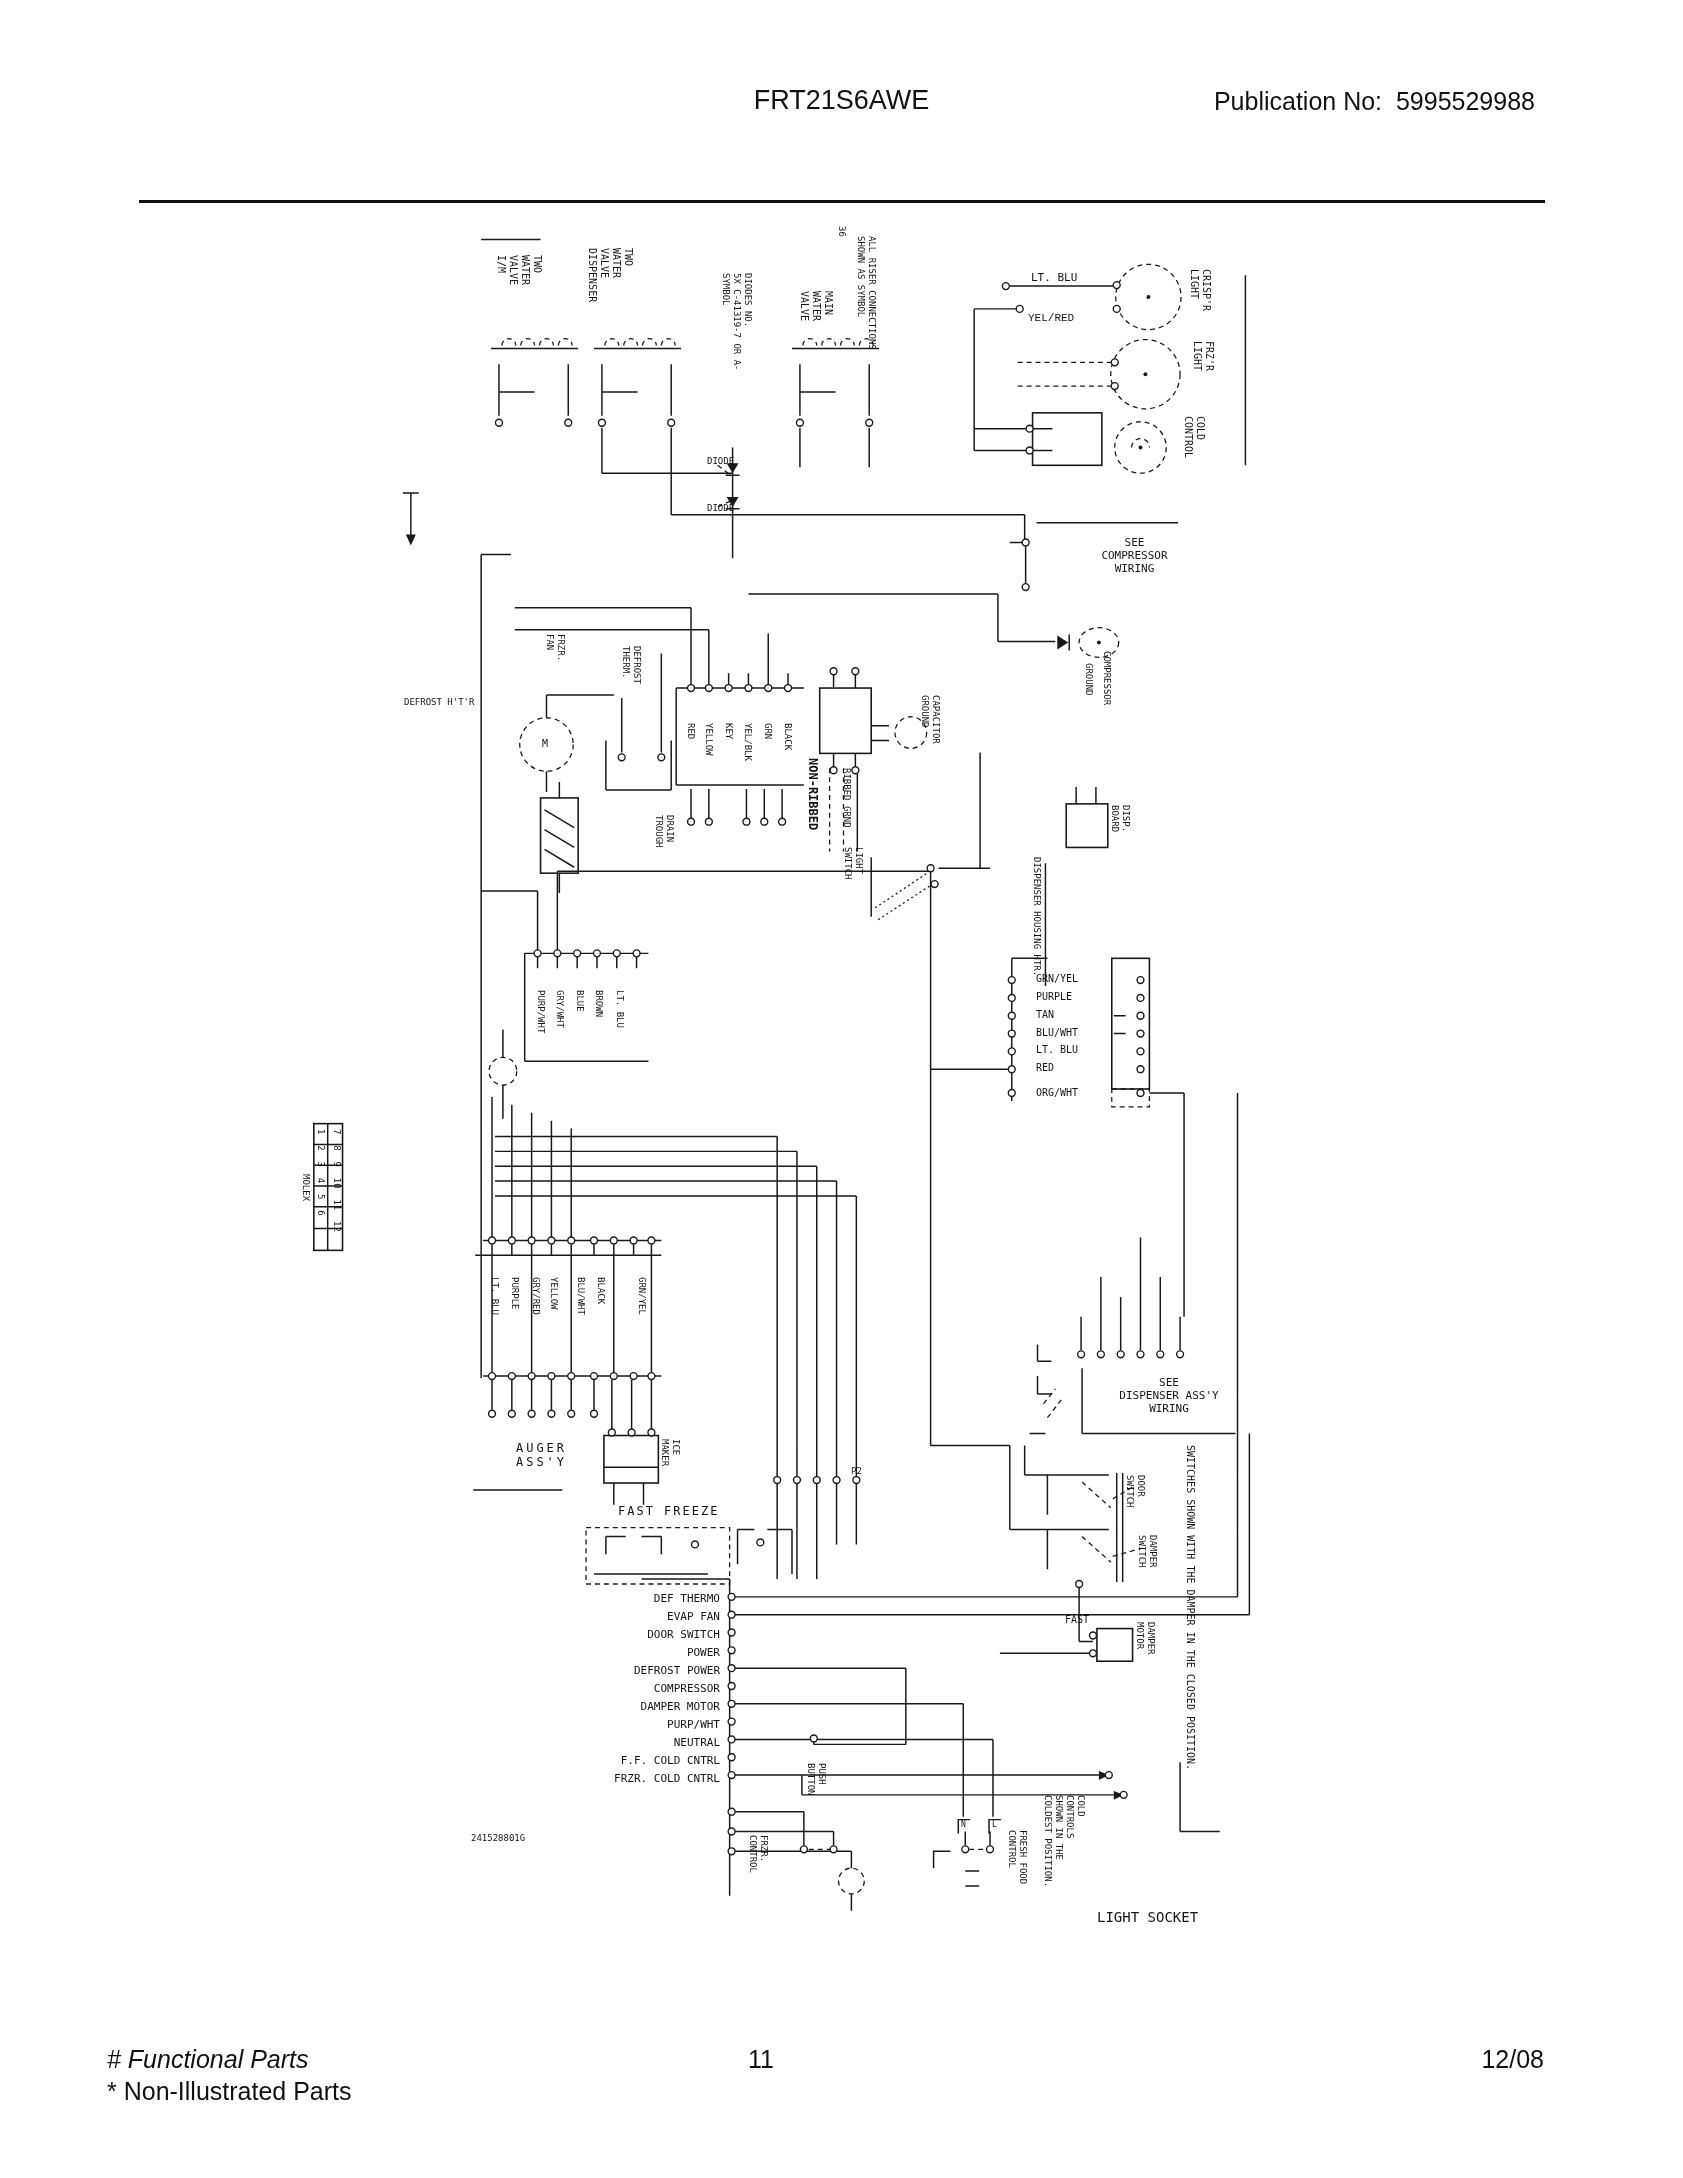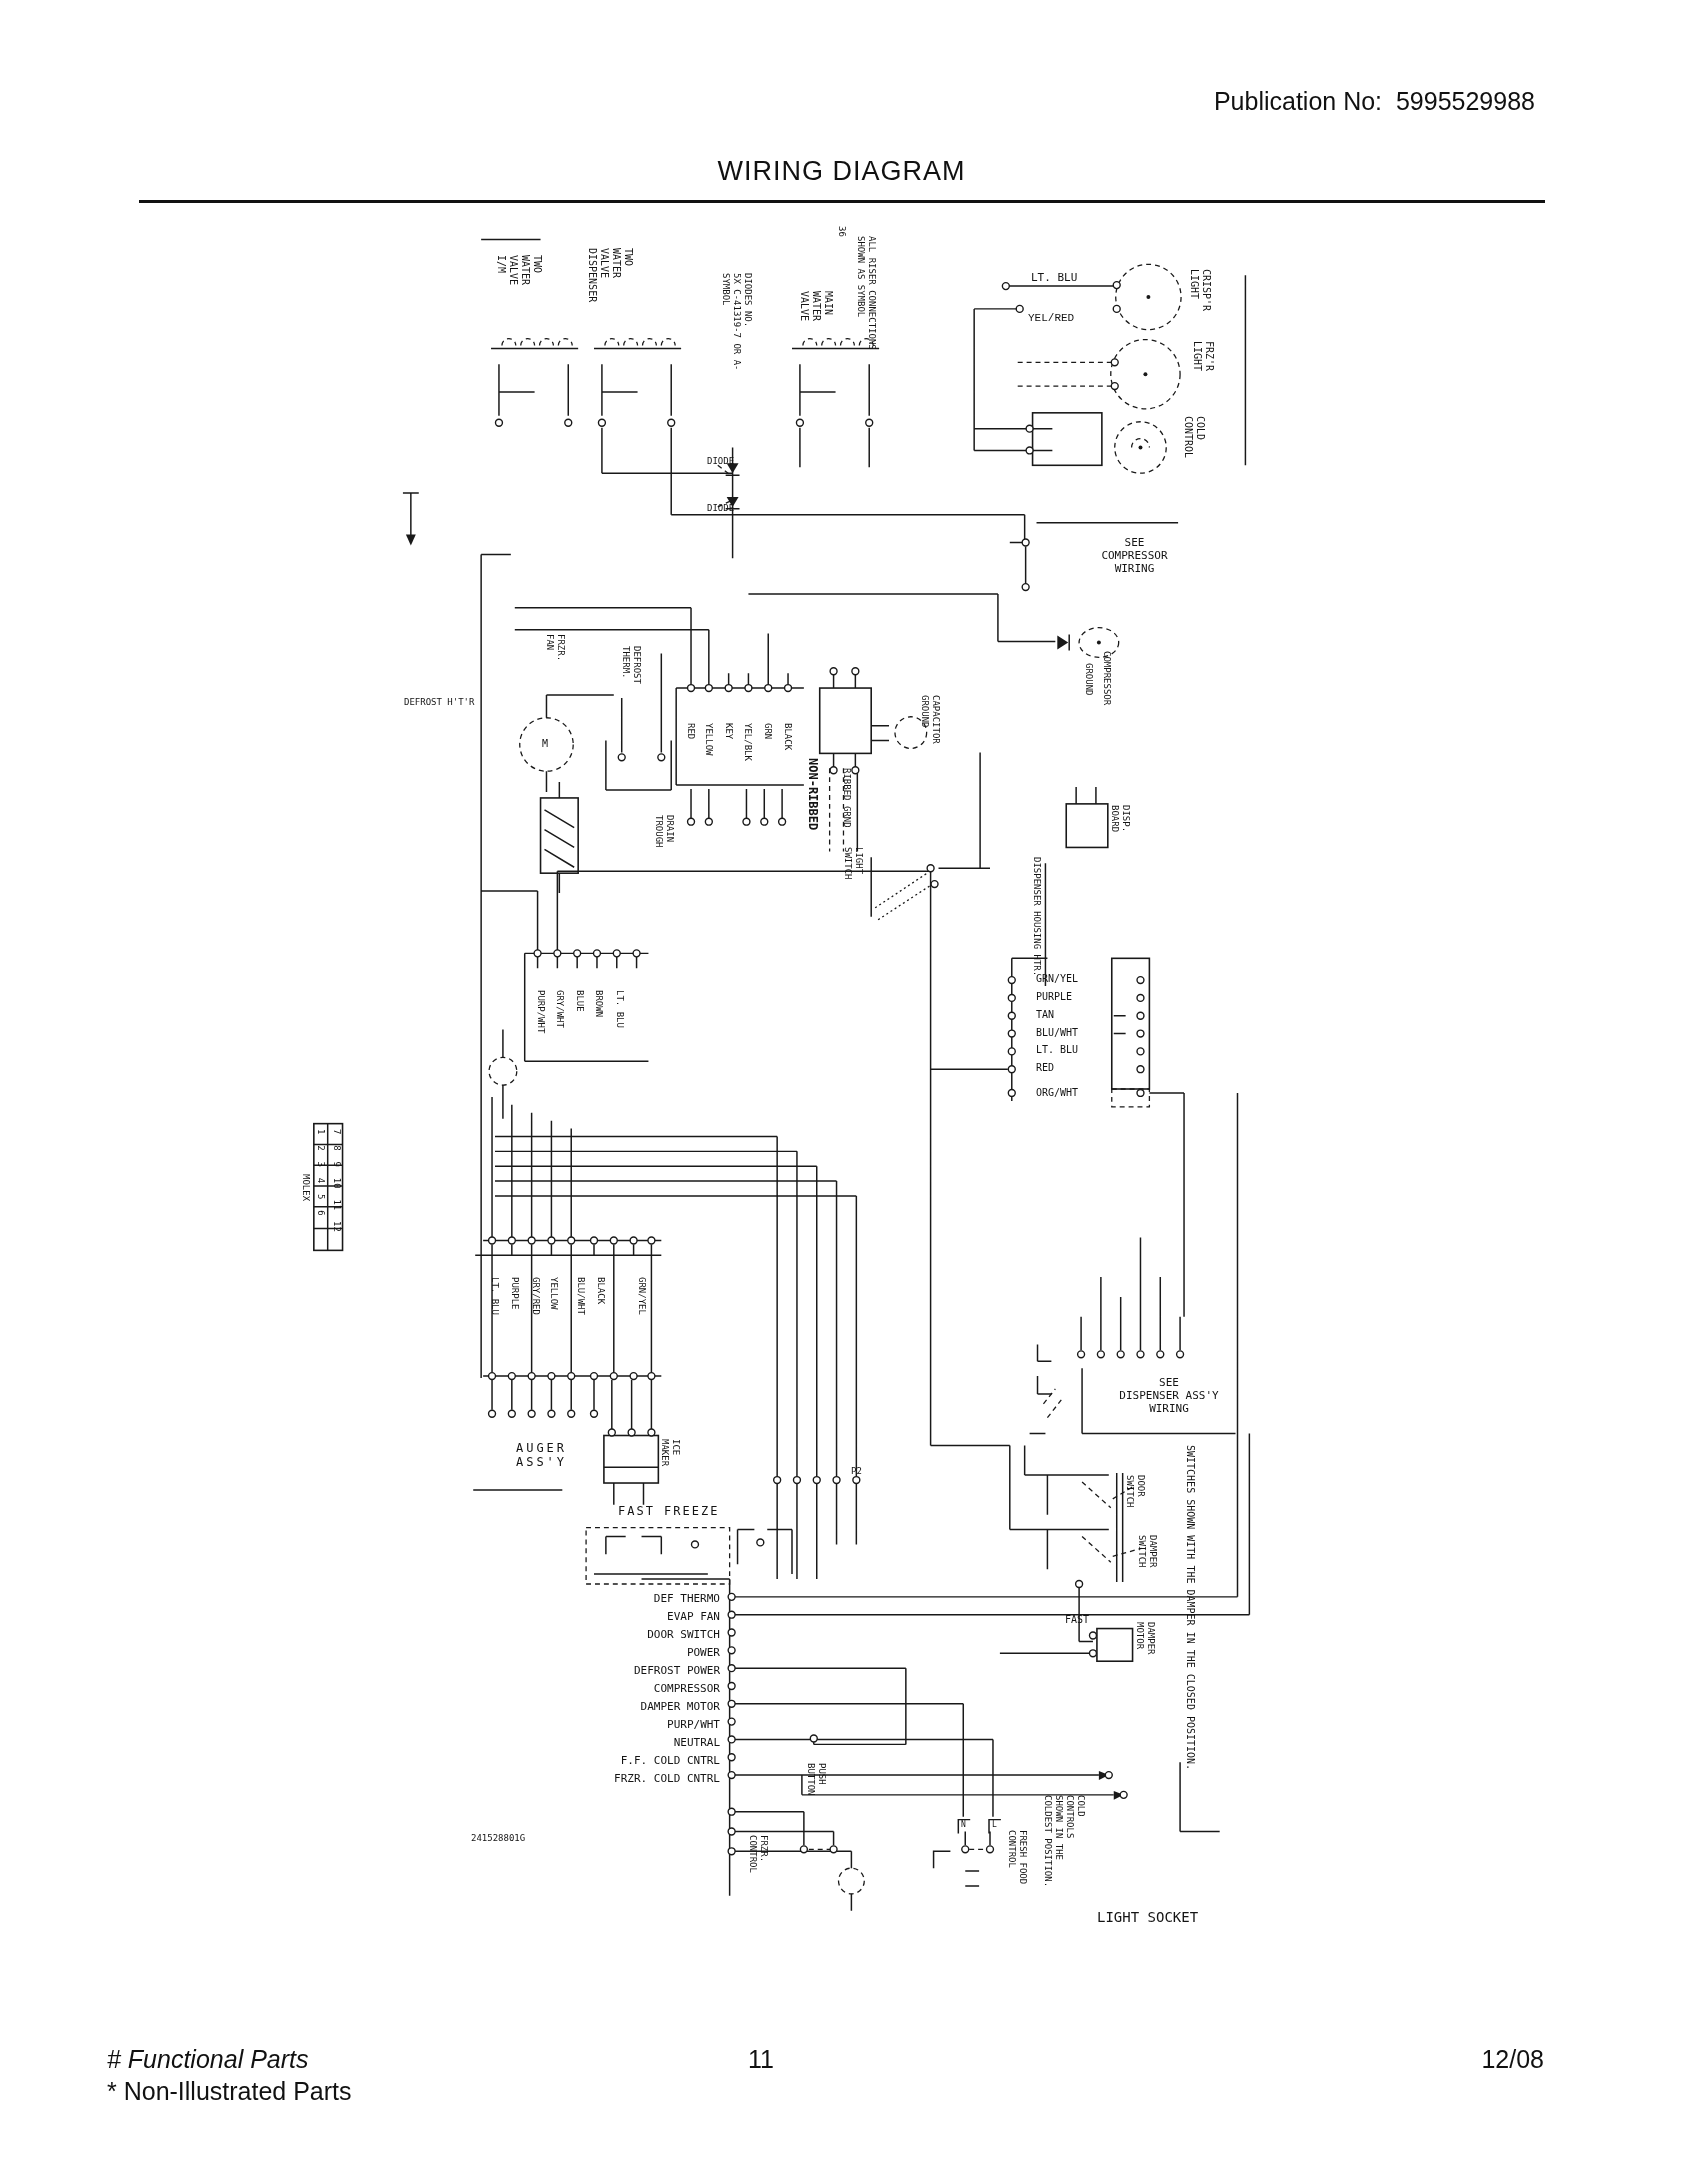--- a/index.html
+++ b/index.html
@@ -27,22 +27,22 @@
   .boxd{fill:none;stroke:#191919;stroke-width:1.3;stroke-dasharray:5 4;}
   .term{fill:#fff;stroke:#191919;stroke-width:1.4;}
   .dot{fill:#191919;stroke:none;}
   .arr{fill:#191919;stroke:none;}
 </style>
 </head>
 <body>
 
 <div id="page">
 
+  <div class="hdr" id="model">FRT21S6AWE</div>
   <div class="hdr" id="pubno">Publication No:  5995529988</div>
-  <div class="hdr" id="doctitle">WIRING DIAGRAM</div>
   <div id="rule"></div>
 
   <svg id="schematic" width="1683" height="2178" viewBox="0 0 1700 2200">
     <g>
       <path class="wire" d="M486,242h60 M496,352h88 M600,352h88 M800,352h88
         M504,368v52M504,396h36M574,368v52 M608,368v52M608,396h36M678,368v52 M808,368v52M808,396h36M878,368v52
         M608,432v46M678,432v88M808,432v40M878,432v40
         M415,498v44M407,498h16 M740,452v112 M678,520h357M1035,520v25 M608,478h132
         M1019,289h106 M1033,312H984M984,312V455M984,455H1037M984,433H1037
         M1258,278v192 M1250,1104v509 M1262,1448v183

